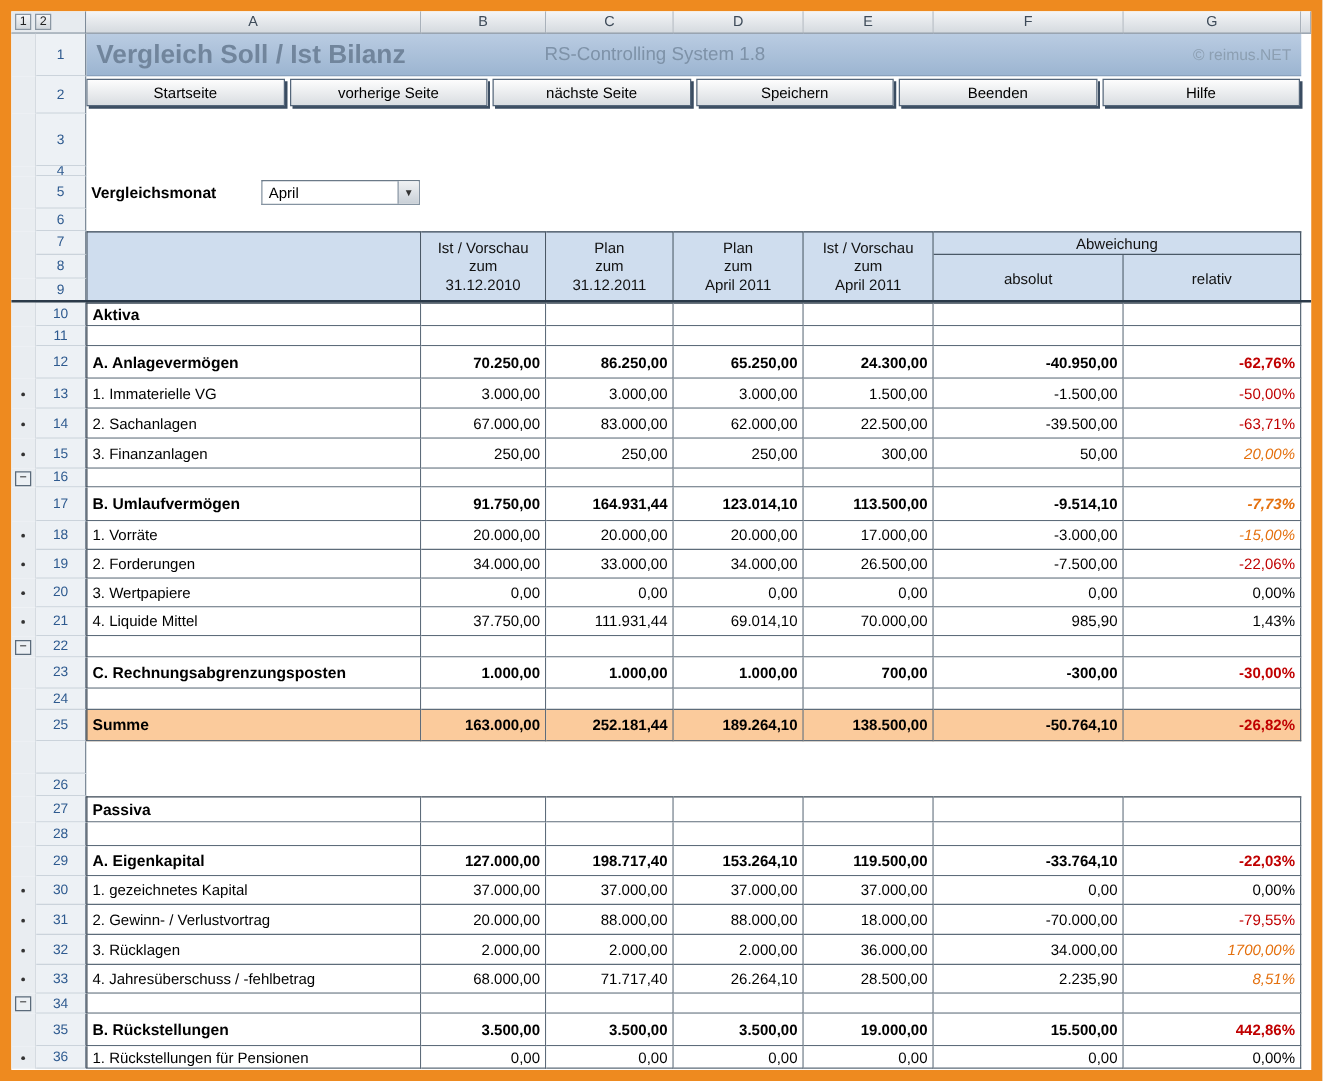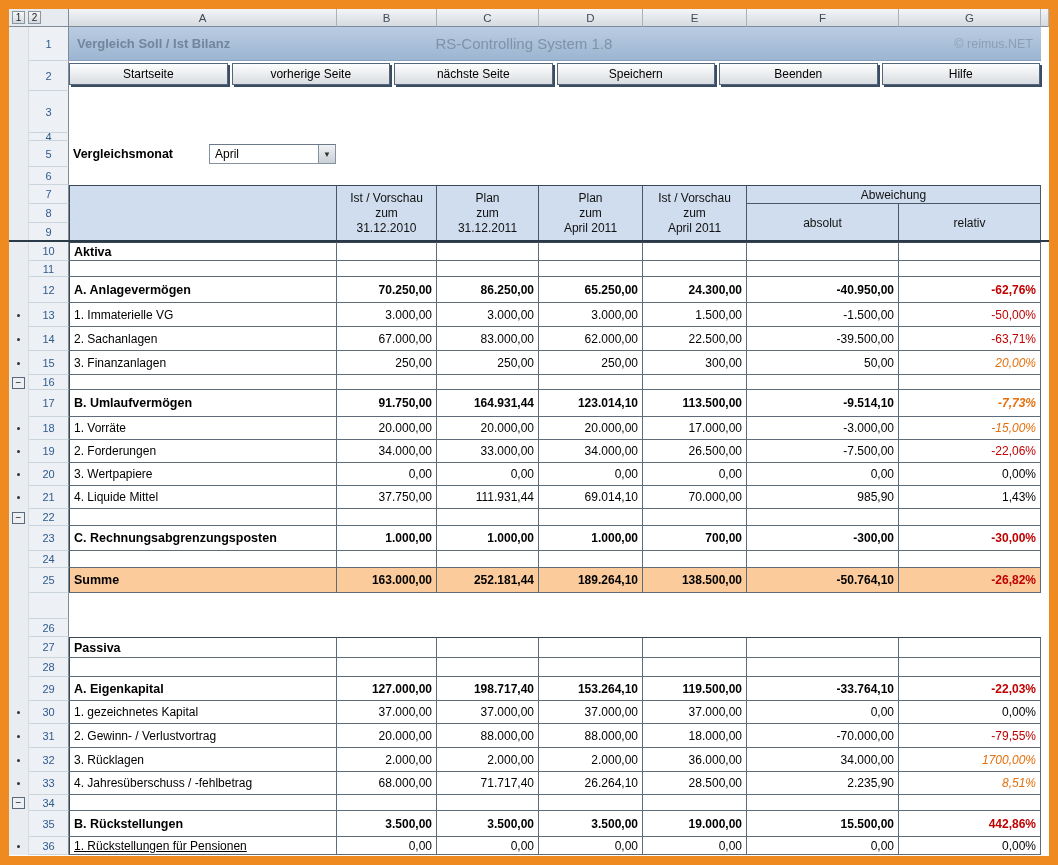--- a/index.html
+++ b/index.html
@@ -19,21 +19,21 @@
     color:#3E4B59; font-size:11.5px; display:flex; align-items:center; justify-content:center; overflow:hidden; }
   .rowhead { grid-column:2; background:#EDF1F5; border-right:1px solid #7E8B99; border-bottom:1px solid #CBD3DB;
     color:#2E5A8F; font-size:11px; display:flex; align-items:center; justify-content:center; overflow:hidden; }
   .olcell { grid-column:1; background:#E9EDF1; border-right:1px solid #D5DBE1; display:flex; align-items:center; justify-content:center; overflow:hidden; }
   .ol-dot { width:3px; height:3px; background:#333; border-radius:50%; }
   .ol-minus { width:13px; height:12px; background:#ECF0F4; border:1px solid #5A6A7A; font-size:10px; line-height:10px; text-align:center; color:#111; }
 
   
   .titlebar { grid-row:2; grid-column:3/10; background:linear-gradient(#BACCE2,#9CB5D1); border-bottom:1px solid #89A1BD;
     display:flex; align-items:center; padding:0 8px; overflow:hidden; }
-  .tb-title { flex:1.2; font-size:13px; font-weight:bold; color:#71859C; white-space:nowrap; }
+  .tb-title { flex:1.2; font-size:21px; font-weight:bold; color:#71859C; white-space:nowrap; }
   .tb-sub { flex:1; font-size:15px; color:#7E92A8; white-space:nowrap; }
   .tb-copy { flex:1; text-align:right; font-size:12.5px; color:#8C9FB2; white-space:nowrap; }
 
   
   .toolbar { grid-row:3; grid-column:3/10; display:flex; gap:4px; padding:2px 1px 6px 0; }
   .btn { flex:1; background:linear-gradient(#FDFDFD,#D9DDE1); border:1px solid #54667A; box-shadow:2px 2px 0 #3A4C61;
     font-size:12px; color:#000; display:flex; align-items:center; justify-content:center; cursor:default; overflow:hidden; }
 
   
   .monthrow { grid-row:6; grid-column:3/5; position:relative; display:flex; align-items:center; }
@@ -413,21 +413,21 @@
       <div class="c num" style="grid-area: 36 / 7;"></div>
       <div class="c num" style="grid-area: 36 / 8;"></div>
       <div class="c num" style="grid-area: 36 / 9;"></div>
       <div class="c lab first bold" style="grid-area: 37 / 3;">B. Rückstellungen</div>
       <div class="c num bold" style="grid-area: 37 / 4;">3.500,00</div>
       <div class="c num bold" style="grid-area: 37 / 5;">3.500,00</div>
       <div class="c num bold" style="grid-area: 37 / 6;">3.500,00</div>
       <div class="c num bold" style="grid-area: 37 / 7;">19.000,00</div>
       <div class="c num bold" style="grid-area: 37 / 8;">15.500,00</div>
       <div class="c num bold g-red" style="grid-area: 37 / 9;">442,86%</div>
-      <div class="c lab first" style="grid-area: 38 / 3; text-decoration: underline;">1. Rückstellungen für Pensionen</div>
+      <div class="c lab first" style="grid-area: 38 / 3;">1. Rückstellungen für Pensionen</div>
       <div class="c num" style="grid-area: 38 / 4;">0,00</div>
       <div class="c num" style="grid-area: 38 / 5;">0,00</div>
       <div class="c num" style="grid-area: 38 / 6;">0,00</div>
       <div class="c num" style="grid-area: 38 / 7;">0,00</div>
       <div class="c num" style="grid-area: 38 / 8;">0,00</div>
       <div class="c num" style="grid-area: 38 / 9;">0,00%</div>
     </div>
 </div>
 
 </body></html>

